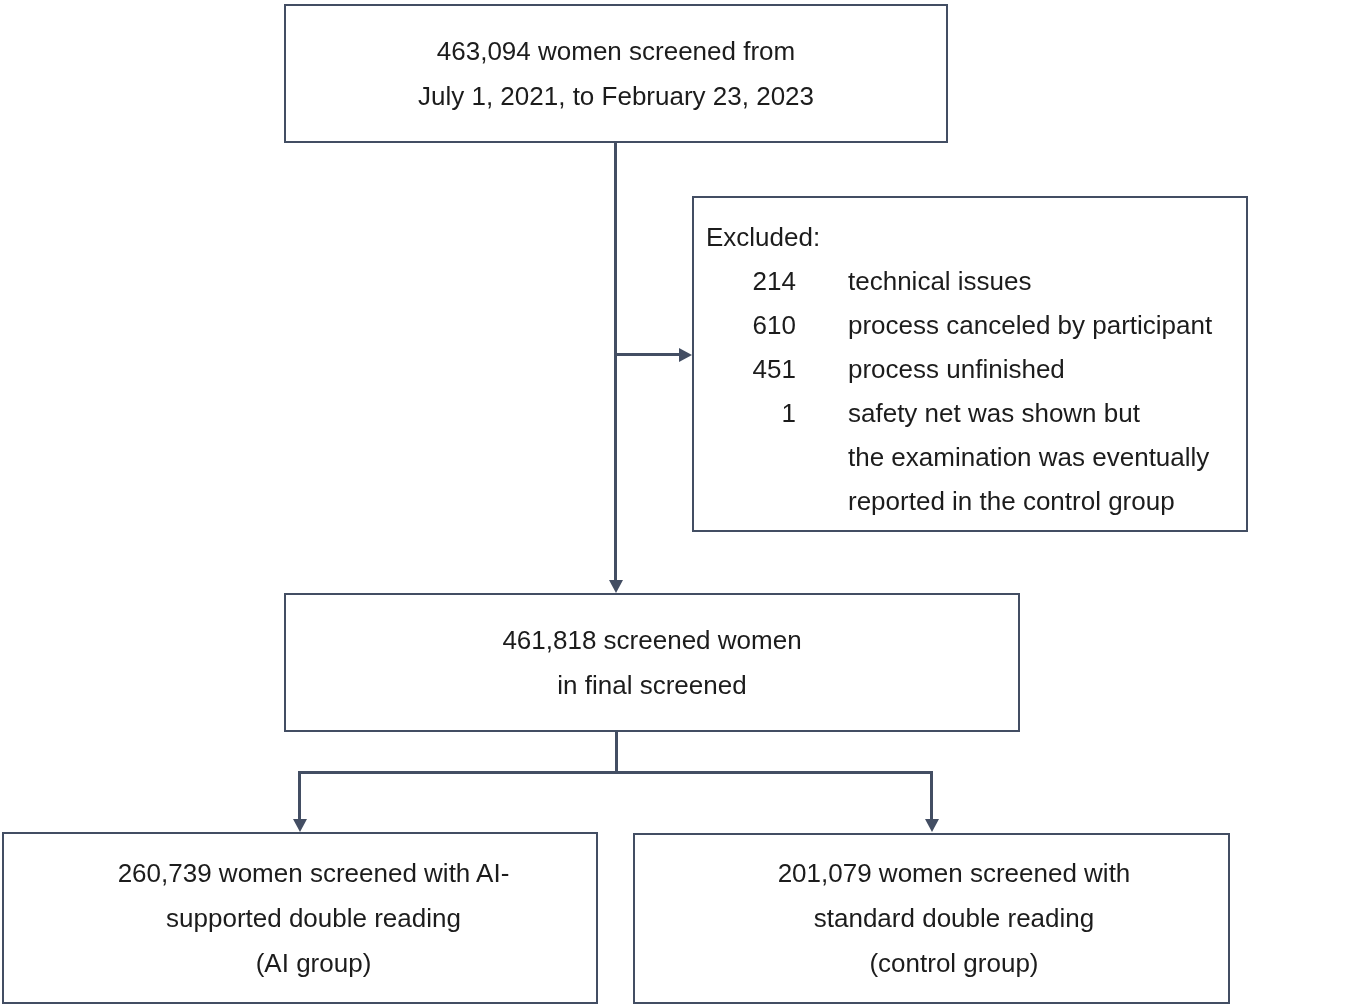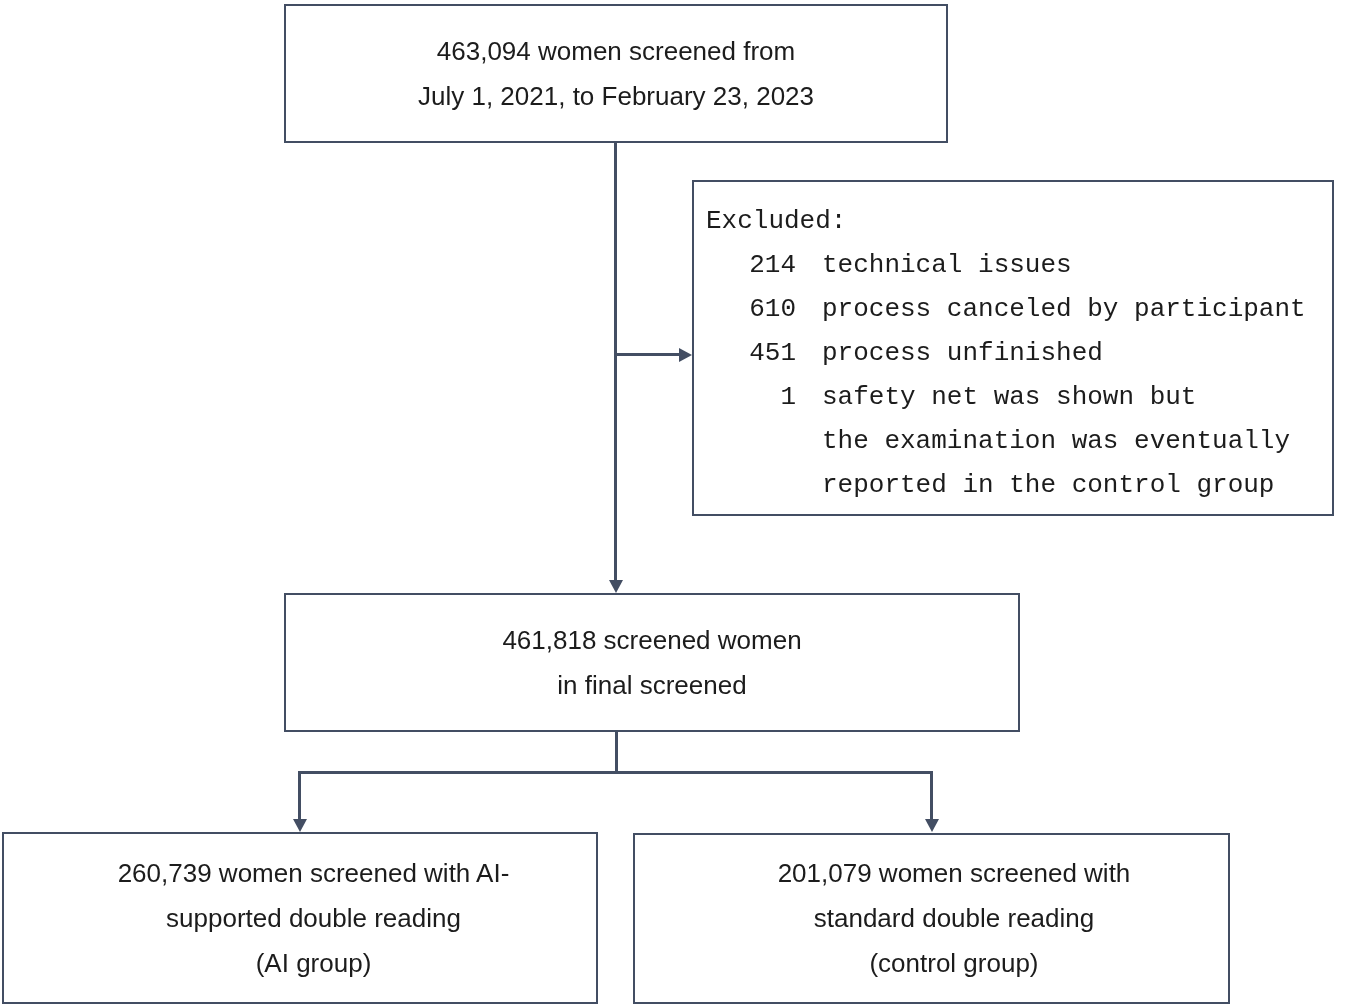--- a/index.html
+++ b/index.html
@@ -31,35 +31,34 @@
     text-align: center;
     font-size: 26px;
     line-height: 45px;
     color: var(--text);
   }
   .box-top      { left: 284px; top: 4px;   width: 664px; height: 139px; }
   .box-final    { left: 284px; top: 593px; width: 736px; height: 139px; }
   .box-ai       { left: 2px;   top: 832px; width: 596px; height: 172px; padding-left: 27px; }
   .box-control  { left: 633px; top: 833px; width: 597px; height: 171px; padding-left: 45px; }
   .box-excluded {
-    left: 692px; top: 180px; width: 642px; height: 336px;
+    left: 692px; top: 196px; width: 556px; height: 336px;
     justify-content: flex-start;
     align-items: stretch;
     text-align: left;
     padding: 17px 18px 0 12px;
     line-height: 44px;
-    font-family: Liberation Mono, monospace;
   }
   .excl-row {
     display: grid;
     grid-template-columns: 90px 1fr;
-    column-gap: 26px;
+    column-gap: 44px;
   }
   .excl-count { text-align: right; }
-  .excl-reason div { display: block; }
+  .excl-reason div { display: block; margin-left: 8px; }
 
   .line {
     position: absolute;
     background: var(--line);
   }
   .arrow-down {
     position: absolute;
     width: 0; height: 0;
     border-left: 7px solid transparent;
     border-right: 7px solid transparent;

